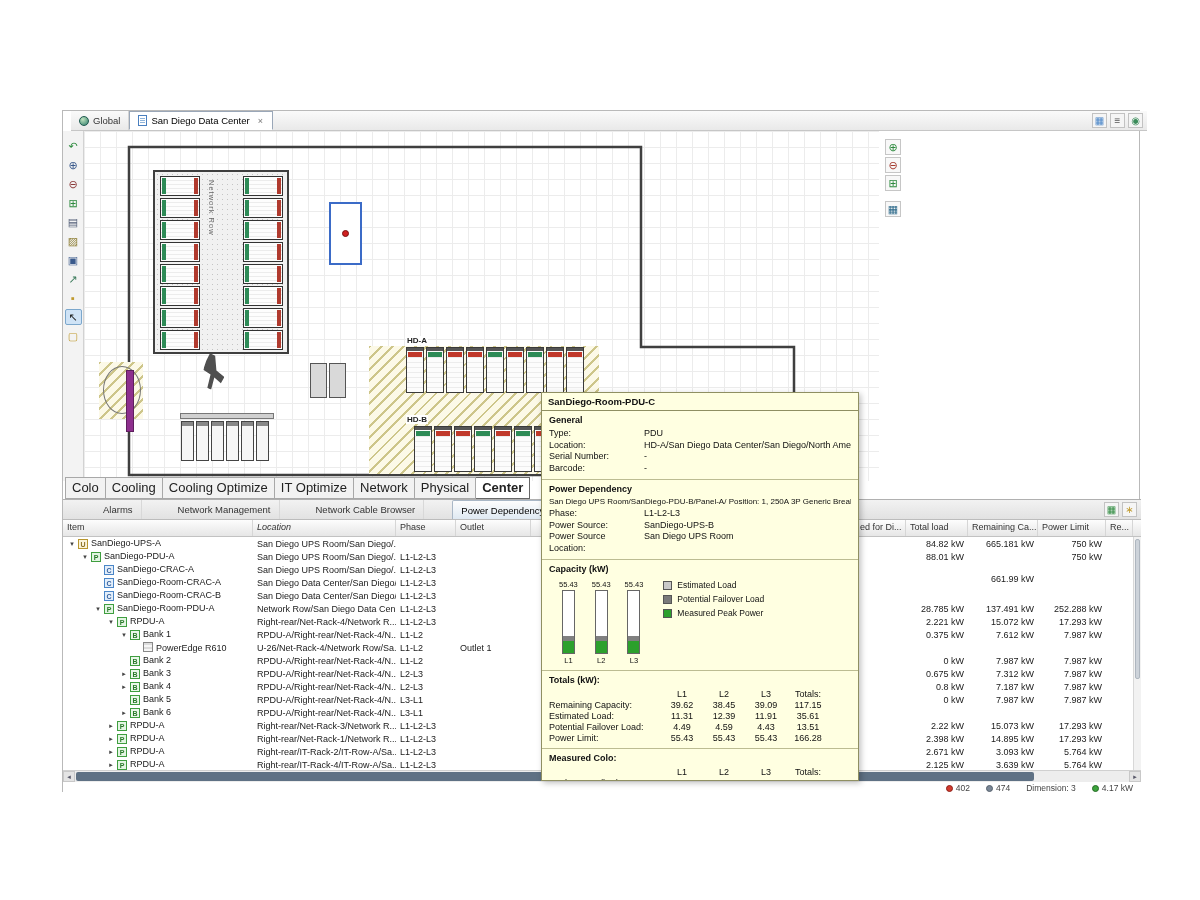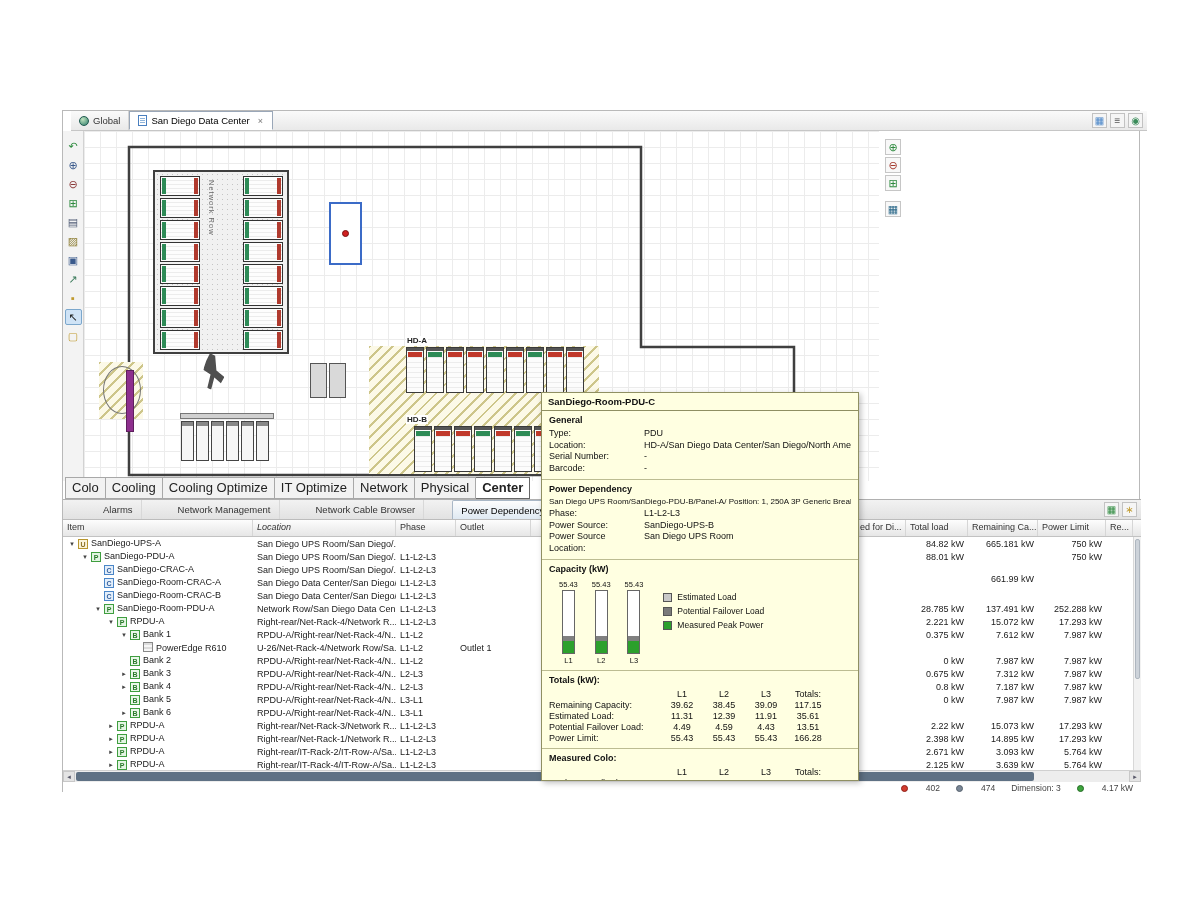--- a/index.html
+++ b/index.html
@@ -97,21 +97,21 @@
   .badge.S{border-color:#888;background:repeating-linear-gradient(180deg,#ddd 0 2px,#f7f7f7 2px 4px);}
 
   #vscroll{position:absolute;right:0;top:37px;width:8px;height:233px;background:#f2f2f2;border-left:1px solid #d8d8d8;}
   #vscroll .thumb{position:absolute;left:1px;right:1px;top:2px;height:140px;background:#cdd3da;border:1px solid #aeb6bf;border-radius:2px;}
   #hscroll{position:absolute;left:0;top:270px;width:1078px;height:12px;background:#ededed;border-top:1px solid #d0d0d0;display:flex;}
   .sbtn{width:12px;display:flex;align-items:center;justify-content:center;font-size:7px;color:#556;background:#e4e4e4;border:1px solid #c8c8c8;}
   #hscroll .track{flex:1;position:relative;}
   #hscroll .thumb{position:absolute;left:1px;top:1px;bottom:1px;width:958px;background:#5f7184;border-radius:2px;}
 
   #statusbar{position:absolute;left:0;top:282px;width:1078px;height:12px;display:flex;justify-content:flex-end;align-items:center;gap:16px;padding-right:8px;font-size:8.5px;color:#444;background:#fff;}
-  .stitem{display:flex;align-items:center;gap:18px;}
+  .stitem{display:flex;align-items:center;gap:3px;}
   .dot{width:7px;height:7px;border-radius:50%;display:inline-block;}
   .alarm-dot-red-icon{background:#d23b2e;border:1px solid #8e1f16;}
   .warn-dot-gray-icon{background:#7a8796;border:1px solid #55606c;}
   .status-dot-green-icon{background:#3da53d;border:1px solid #256b25;}
 
   
   #tooltip{position:absolute;left:478px;top:281px;width:318px;height:389px;background:#ffffe1;border:1px solid #8f8f62;box-shadow:2px 2px 6px rgba(0,0,0,.25);z-index:60;font-size:9px;color:#111;overflow:hidden;}
   .tt-title{font-weight:bold;font-size:9.5px;padding:3px 6px;border-bottom:1px solid #8f8f62;}
   .tt-sec{padding:3px 7px 5px;}
   .tt-sec + .tt-sec{border-top:1px solid #bcbc92;}
@@ -122,21 +122,21 @@
   .tt-line{font-size:8px;white-space:nowrap;overflow:hidden;margin:0 0 2px;}
   .cap{display:flex;gap:20px;align-items:flex-start;padding:3px 0 0 10px;}
   #gauges{display:flex;gap:14px;}
   .gauge{display:flex;flex-direction:column;align-items:center;}
   .gv{font-size:7.5px;margin-bottom:1px;}
   .gbar{position:relative;width:13px;height:64px;border:1px solid #666;background:#fff;}
   .gseg{position:absolute;left:0;right:0;}
   .gseg.green{bottom:0;height:20%;background:#2ca02c;}
   .gseg.gray{bottom:20%;height:8%;background:#808080;}
   .gl{font-size:7.5px;margin-top:2px;}
-  #legend{display:flex;flex-direction:column;gap:4px;margin-top:12px;}
+  #legend{display:flex;flex-direction:column;gap:4px;}
   .leg{display:flex;align-items:center;gap:5px;font-size:8.5px;}
   .legbox{width:9px;height:9px;border:1px solid #555;flex:none;}
   .ttg-row{display:flex;height:11px;align-items:center;}
   .ttg-l{width:112px;flex:none;}
   .ttg-c{width:42px;flex:none;text-align:center;}
 </style>
 </head>
 <body>
 
 <div id="app">

